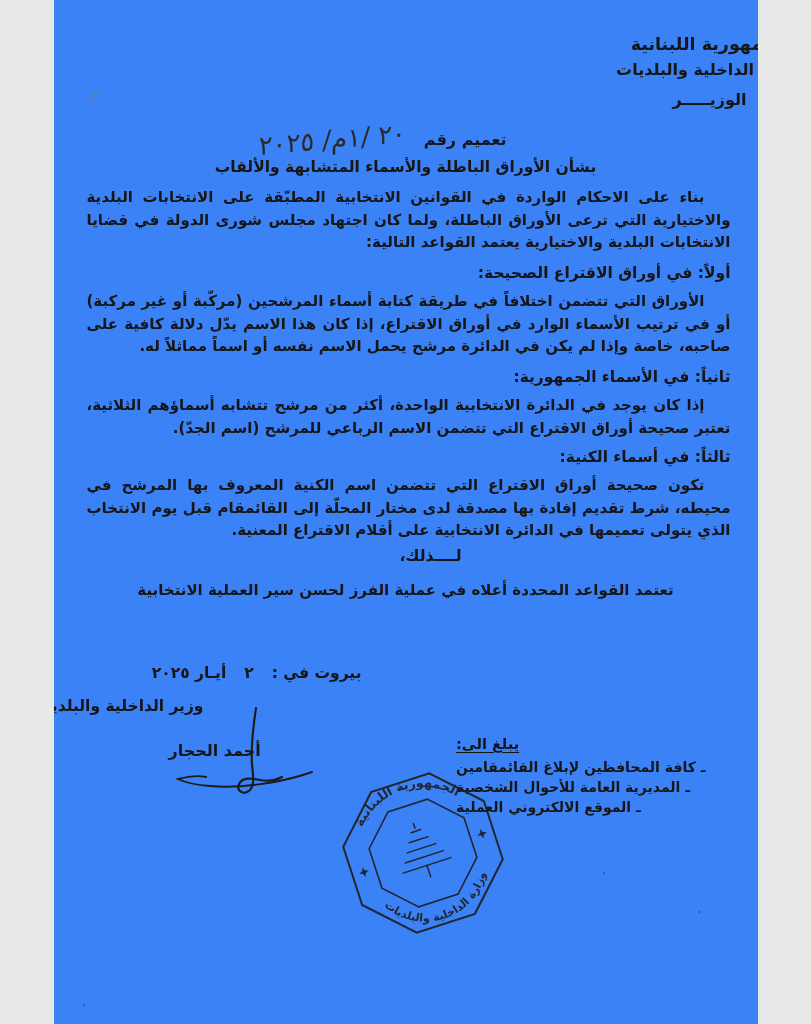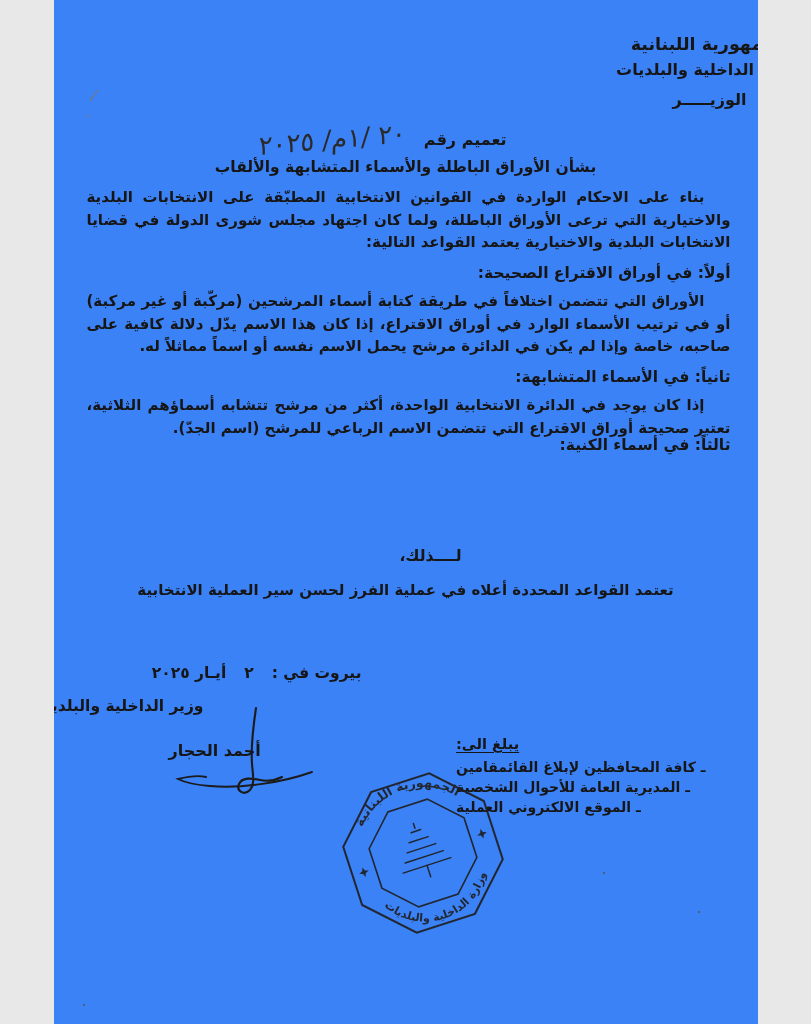--- a/index.html
+++ b/index.html
@@ -67,24 +67,25 @@
     <span class="handwriting">٢٠ /١م/ ٢٠٢٥</span>
   </div>
 
   <div class="abs subject">بشأن الأوراق الباطلة والأسماء المتشابهة والألقاب</div>
 
   <div class="abs para" style="top:186px;">بناء على الاحكام الواردة في القوانين الانتخابية المطبّقة على الانتخابات البلدية والاختيارية التي ترعى الأوراق الباطلة، ولما كان اجتهاد مجلس شورى الدولة في قضايا الانتخابات البلدية والاختيارية يعتمد القواعد التالية:</div>
 
   <div class="abs sec-head" style="top:264px;">أولاً: في أوراق الاقتراع الصحيحة:</div>
   <div class="abs para" style="top:290px;">الأوراق التي تتضمن اختلافاً في طريقة كتابة أسماء المرشحين (مركّبة أو غير مركبة) أو في ترتيب الأسماء الوارد في أوراق الاقتراع، إذا كان هذا الاسم يدّل دلالة كافية على صاحبه، خاصة وإذا لم يكن في الدائرة مرشح يحمل الاسم نفسه أو اسماً مماثلاً له.</div>
 
-  <div class="abs sec-head" style="top:368px;">ثانياً: في الأسماء المتشابهة:</div>
+  <div class="abs sec-head" style="top:368px;">ثانياً: في الأسماء الجمهورية:</div>
   <div class="abs para" style="top:394px;">إذا كان يوجد في الدائرة الانتخابية الواحدة، أكثر من مرشح تتشابه أسماؤهم الثلاثية، تعتبر صحيحة أوراق الاقتراع التي تتضمن الاسم الرباعي للمرشح (اسم الجدّ).</div>
 
-  <div class="abs sec-head" style="top:436px;margin-left:44px;">ثالثاً: في أسماء الكنية:</div>
+  <div class="abs sec-head" style="top:448px;margin-left:44px;">ثالثاً: في أسماء الكنية:</div>
+  <div class="abs para" style="top:474px;">تكون صحيحة أوراق الاقتراع التي تتضمن اسم الكنية المعروف بها المرشح في محيطه، شرط تقديم إفادة بها مصدقة لدى مختار المحلّة إلى القائمقام قبل يوم الانتخاب الذي يتولى تعميمها في الدائرة الانتخابية على أقلام الاقتراع المعنية.</div>
 
   <div class="abs therefore">لــــذلك،</div>
   <div class="abs decision">تعتمد القواعد المحددة أعلاه في عملية الفرز لحسن سير العملية الانتخابية</div>
 
   <div class="abs date-row">
     <span>بيروت في :</span>
     <span>٢</span>
     <span>أيـار  ٢٠٢٥</span>
   </div>
 

